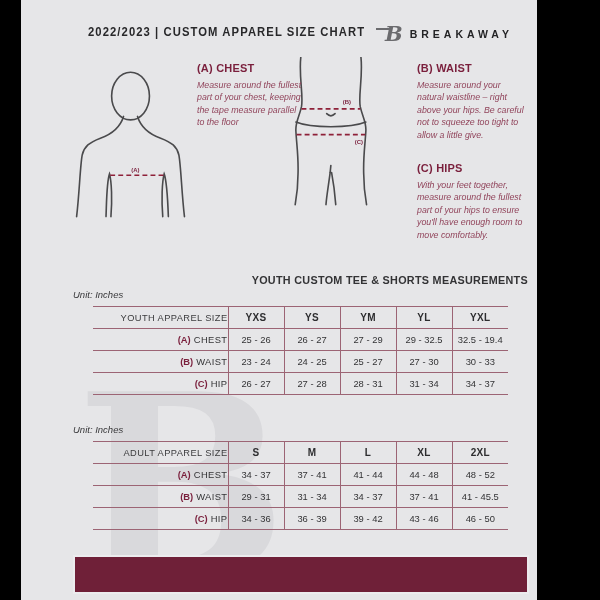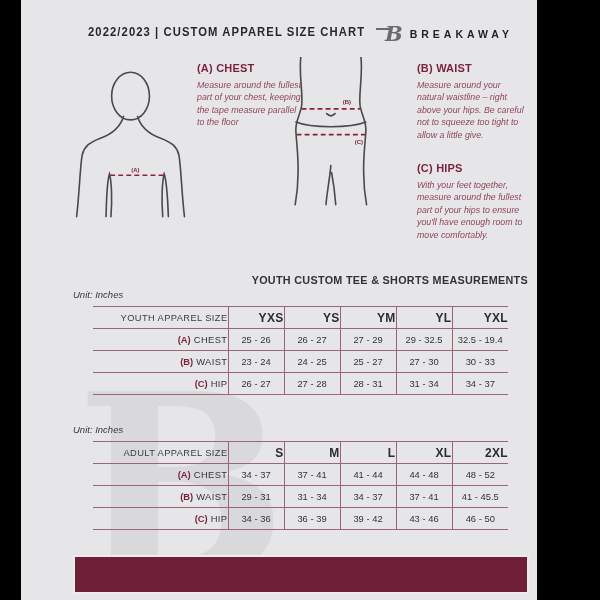--- a/index.html
+++ b/index.html
@@ -47,21 +47,21 @@
   
   table.size{position:absolute;left:72px;width:415px;border-collapse:collapse;
     table-layout:fixed;z-index:2;background:transparent;}
   #youth-tbl{top:306px;} #adult-tbl{top:441px;}
   table.size col.c0{width:135px;} table.size col.cv{width:56px;}
   table.size th,table.size td{border:1.3px solid #9c6474;height:21px;padding:0;
     background:transparent;}
   table.size th:first-child,table.size td:first-child{border-left:none;text-align:right;padding-left:9px;}
   table.size th:last-child,table.size td:last-child{border-right:none;margin-left:8px;}
   table.size th{font-size:9.3px;font-weight:400;color:#3b3b3d;letter-spacing:.4px;}
-  table.size th.sz{font-size:12px;font-weight:700;color:#2d2d2f;text-align:right;letter-spacing:.3px;}
+  table.size th.sz{font-size:10px;font-weight:700;color:#2d2d2f;text-align:center;letter-spacing:.3px;}
   table.size td{font-size:9.4px;color:#333335;text-align:center;}
   td .mk{font-weight:700;color:#7a1f3c;margin-right:3px;}
   td .lb{letter-spacing:.4px;}
 
   
   .footer-bar{position:absolute;left:52px;top:555px;width:452px;height:35px;
     background:#6f2038;border:2px solid #ececee;z-index:2;}
 </style>
 </head>
 <body>

